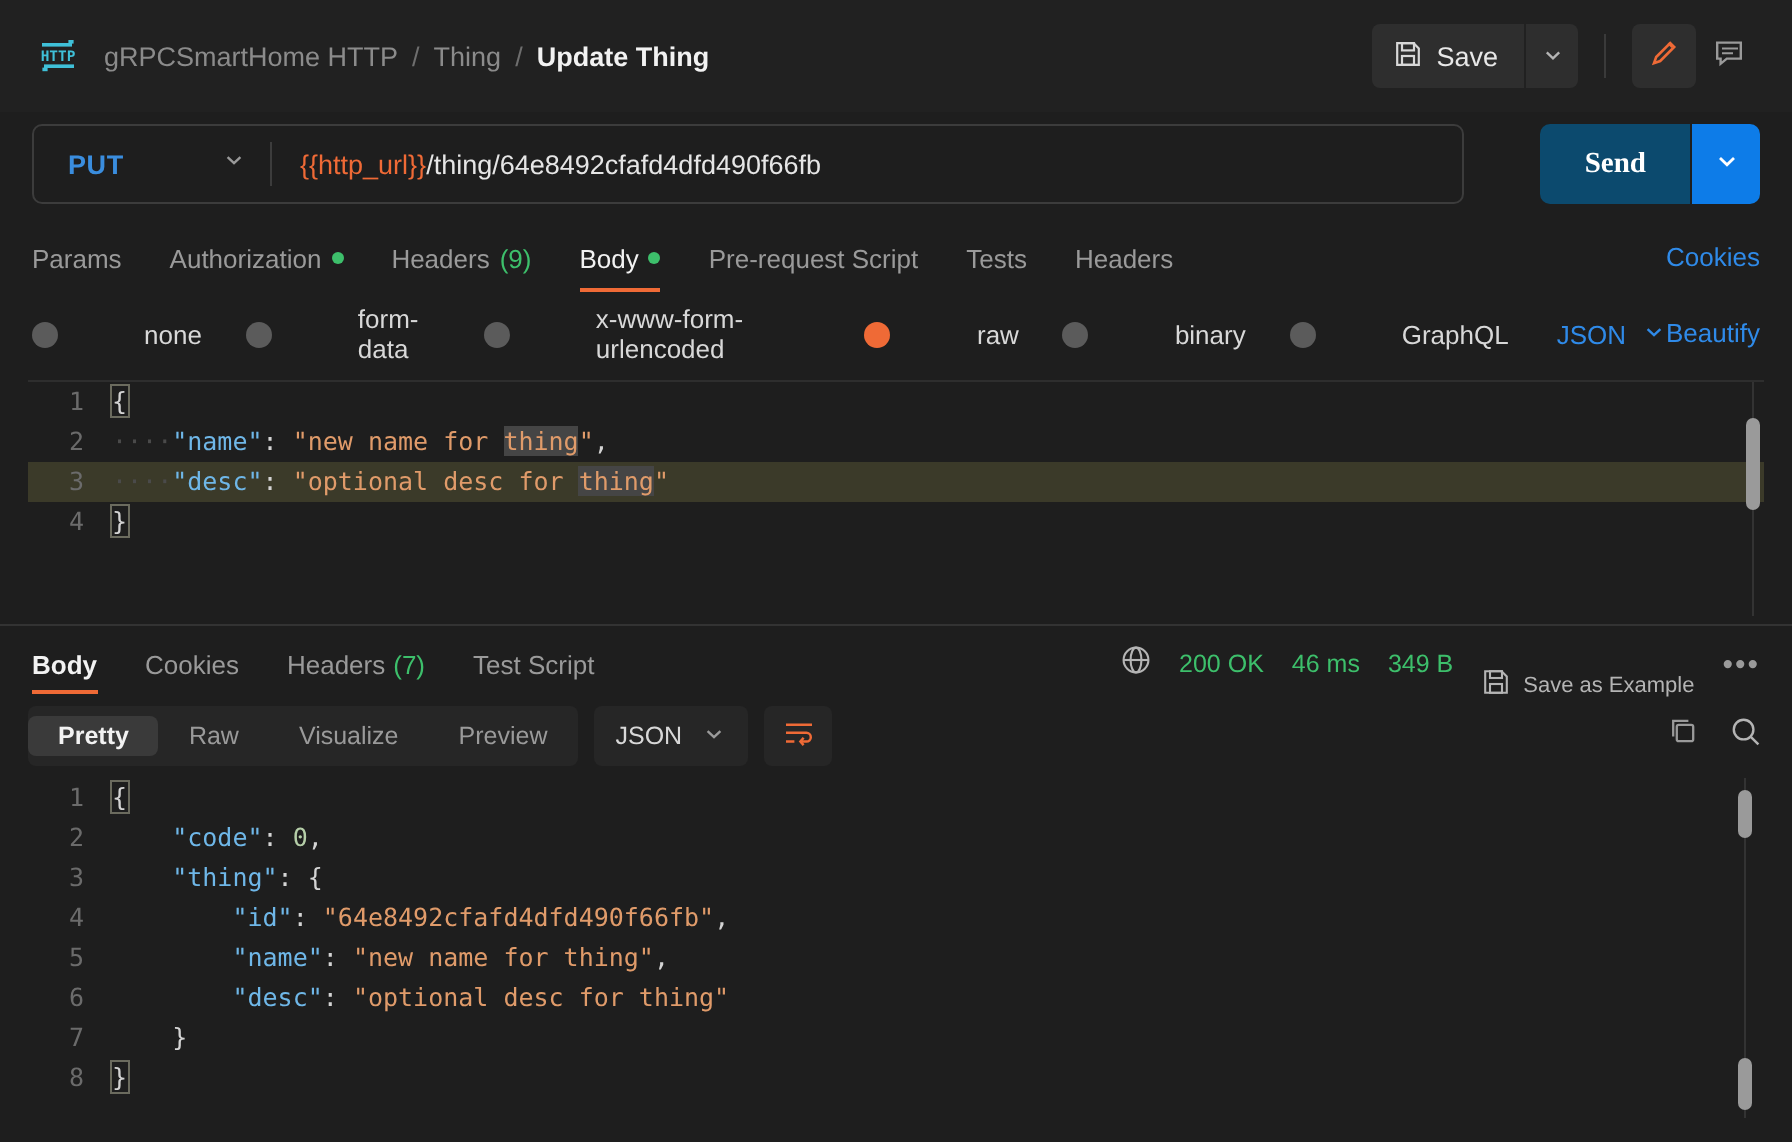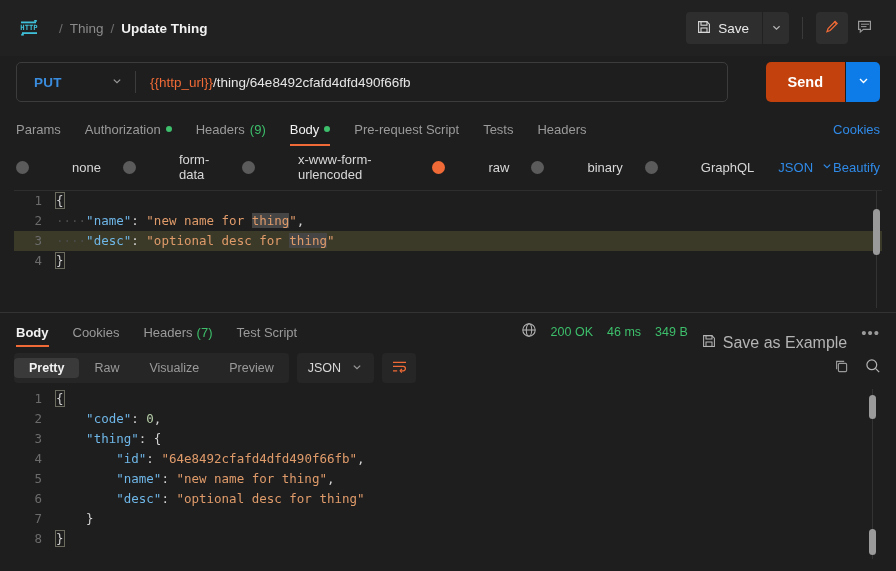--- a/index.html
+++ b/index.html
@@ -69,22 +69,22 @@
   .method-label { color: #3a8dde; font-size: 13.5px; font-weight: bold; letter-spacing: .3px; }
   .vdiv { width: 1px; height: 22px; background: #3c3c3c; }
   .url-text {
     flex: 1; padding: 0 14px;
     font-size: 13.5px; color: #e6e6e6;
     white-space: nowrap; overflow: hidden; cursor: text;
   }
   .url-var { color: #ef6a36; }
   .send-group { display: flex; align-items: stretch; }
   .send-btn {
-    background: #c2410c; border: none; color: #fff;
-    font-size: 14.5px; font-weight: bold; font-family: Liberation Sans, sans-serif;
+    background: #0c4a6e; border: none; color: #fff;
+    font-size: 14.5px; font-weight: bold; font-family: Liberation Serif, serif;
     padding: 0 22px; height: 40px; border-radius: 5px 0 0 5px; cursor: pointer; margin-left: 28px;
   }
   .send-caret {
     background: #0d7ce8; border: none; width: 34px; height: 40px;
     border-radius: 0 5px 5px 0; margin-left: 1px;
     display: flex; align-items: center; justify-content: center; cursor: pointer;
   }
 
   
   .req-tabs {
@@ -170,21 +170,21 @@
     display: flex; align-items: center; gap: 4px;
     margin-right: 24px; cursor: pointer; position: relative;
   }
   .resp-tab.active { color: #f2f2f2; font-weight: bold; }
   .resp-tab.active::after {
     content: ""; position: absolute; left: 0; right: 0; bottom: 4px;
     height: 2px; background: #ef6a36;
   }
   .resp-meta { margin-left: auto; display: flex; align-items: center; gap: 14px; }
   .meta-green { color: #3dbf6b; font-size: 12.5px; }
-  .meta-plain { color: #b4b4b4; font-size: 16px; display: flex; align-items: flex-start; gap: 7px; cursor: pointer; margin-top: 21px; }
+  .meta-plain { color: #b4b4b4; font-size: 11px; display: flex; align-items: center; gap: 7px; cursor: pointer; margin-top: 21px; }
   .dots { color: #9a9a9a; font-size: 15px; letter-spacing: 1px; cursor: pointer; }
 
   
   .view-row { display: flex; align-items: center; padding: 2px 14px 6px 14px; gap: 8px; }
   .pillbar {
     display: flex; align-items: center; background: #262626; border-radius: 4px; height: 30px;
   }
   .pill {
     font-size: 12.5px; color: #9a9a9a; padding: 0 15px; height: 20px;
     display: flex; align-items: center; border-radius: 4px; cursor: pointer;
@@ -211,20 +211,21 @@
     <svg width="22" height="22" viewBox="0 0 22 22">
       <rect x="3" y="4.5" width="15" height="1.8" fill="#3fc0d8"></rect>
       <rect x="16.2" y="3" width="2.6" height="1.8" fill="#3fc0d8"></rect>
       <rect x="4" y="15.2" width="15" height="1.8" fill="#3fc0d8"></rect>
       <rect x="3.2" y="16.8" width="2.6" height="1.8" fill="#3fc0d8"></rect>
       <text x="11" y="13.4" text-anchor="middle" font-family="DejaVu Sans Mono, monospace" font-size="7.2" font-weight="bold" fill="#3fc0d8">HTTP</text>
     </svg>
   </div>
 
   <div class="breadcrumb">
+    <span class="bc-item">gRPCSmartHome HTTP</span>
     <span class="bc-sep">/</span>
     <span class="bc-item">Thing</span>
     <span class="bc-sep">/</span>
     <span class="bc-item current">Update Thing</span>
   </div>
 
   <div class="header-right">
     <div class="save-group">
       <button class="save-btn">
         <span>

